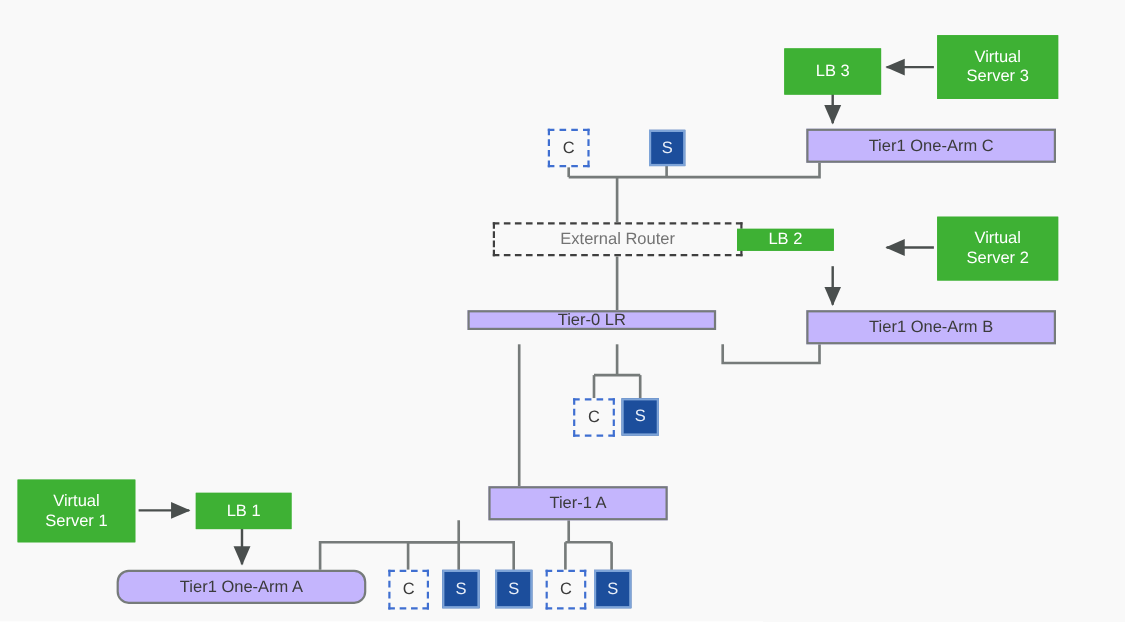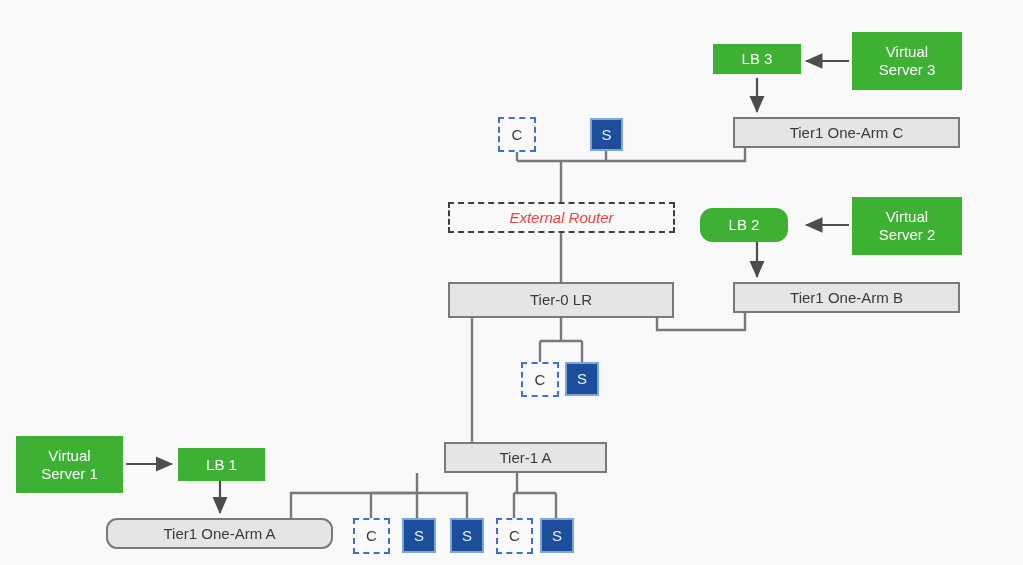--- a/index.html
+++ b/index.html
@@ -26,32 +26,31 @@
     position: absolute;
     box-sizing: border-box;
     display: flex;
     align-items: center;
     justify-content: center;
     text-align: center;
     line-height: 1.2;
   }
   
   .box-white {
-    background: #e5e5e5;
+    background: #c4b5fd;
     border: 2px solid #767b7a;
     color: #3b3b3b;
     font-size: 15px;
   }
   
   .box-dashed {
     background: #f9f9f9;
     border: 2px dashed #3f3f3f;
-    color: #ef4444;
-    font-size: 15px;
-    font-style: italic;
+    color: #737373;
+    font-size: 15px;
   }
   
   .box-green {
     background: #3eb134;
     border: 1px solid #3eb134;
     color: #ffffff;
     font-size: 15px;
   }
   
   .box-server {
@@ -116,21 +115,21 @@
       <path d="M 417,493 L 371,493 L 371,518"></path>
       <path d="M 417,493 L 467,493 L 467,518"></path>
 
       <path d="M 517,473 L 517,493"></path>
       <path d="M 514,493 L 556,493"></path>
       <path d="M 514,493 L 514,518"></path>
       <path d="M 556,493 L 556,518"></path>
     </g>
   </svg>
 
-  <div class="node box-green" style="left:713px;top:44px;width:88px;height:30px;">
+  <div class="node box-green" style="left:713px;top:44px;width:88px;height:42px;">
     <span>LB 3</span>
   </div>
 
   <div class="node box-green twoline" style="left:852px;top:32px;width:110px;height:58px;">
     <span>Virtual
 Server 3</span>
   </div>
 
   <div class="node box-white" style="left:733px;top:117px;width:227px;height:31px;">
     <span>Tier1 One-Arm C</span>
@@ -141,30 +140,30 @@
   </div>
 
   <div class="node box-server" style="left:590px;top:118px;width:33px;height:33px;">
     <span>S</span>
   </div>
 
   <div class="node box-dashed" style="left:448px;top:202px;width:227px;height:31px;">
     <span>External Router</span>
   </div>
 
-  <div class="node box-green" style="left:700px;top:208px;width:88px;height:34px;border-radius:12px;">
+  <div class="node box-green" style="left:670px;top:208px;width:88px;height:20px;">
     <span>LB 2</span>
   </div>
 
   <div class="node box-green twoline" style="left:852px;top:197px;width:110px;height:58px;">
     <span>Virtual
 Server 2</span>
   </div>
 
-  <div class="node box-white" style="left:448px;top:282px;width:226px;height:36px;">
+  <div class="node box-white" style="left:425px;top:282px;width:226px;height:18px;">
     <span>Tier-0 LR</span>
   </div>
 
   <div class="node box-white" style="left:733px;top:282px;width:227px;height:31px;align-items:center;">
     <span>Tier1 One-Arm B</span>
   </div>
 
   <div class="node box-client" style="left:521px;top:362px;width:38px;height:35px;">
     <span>C</span>
   </div>

